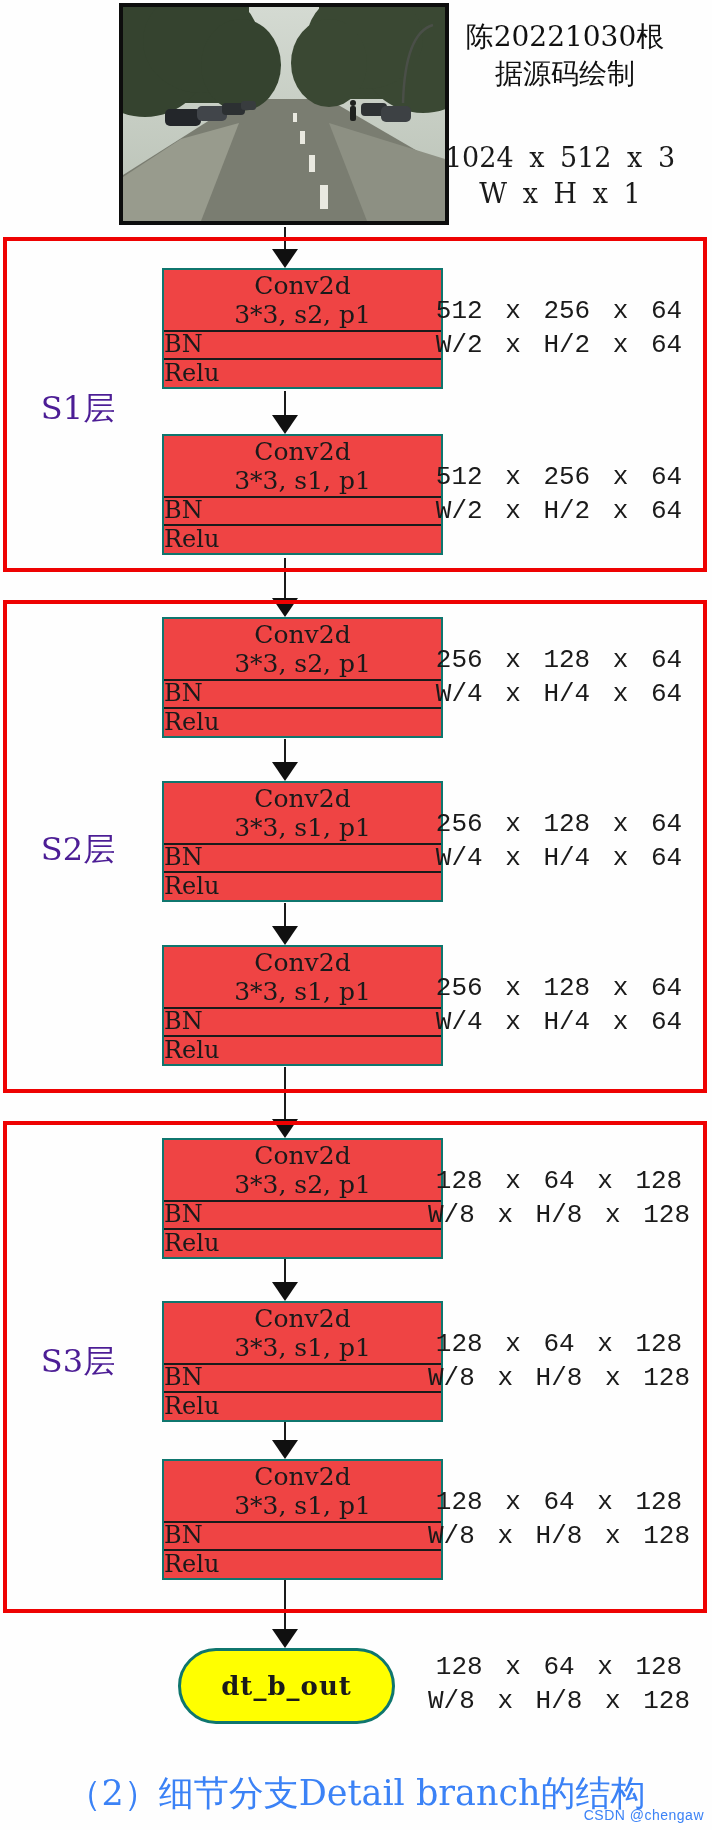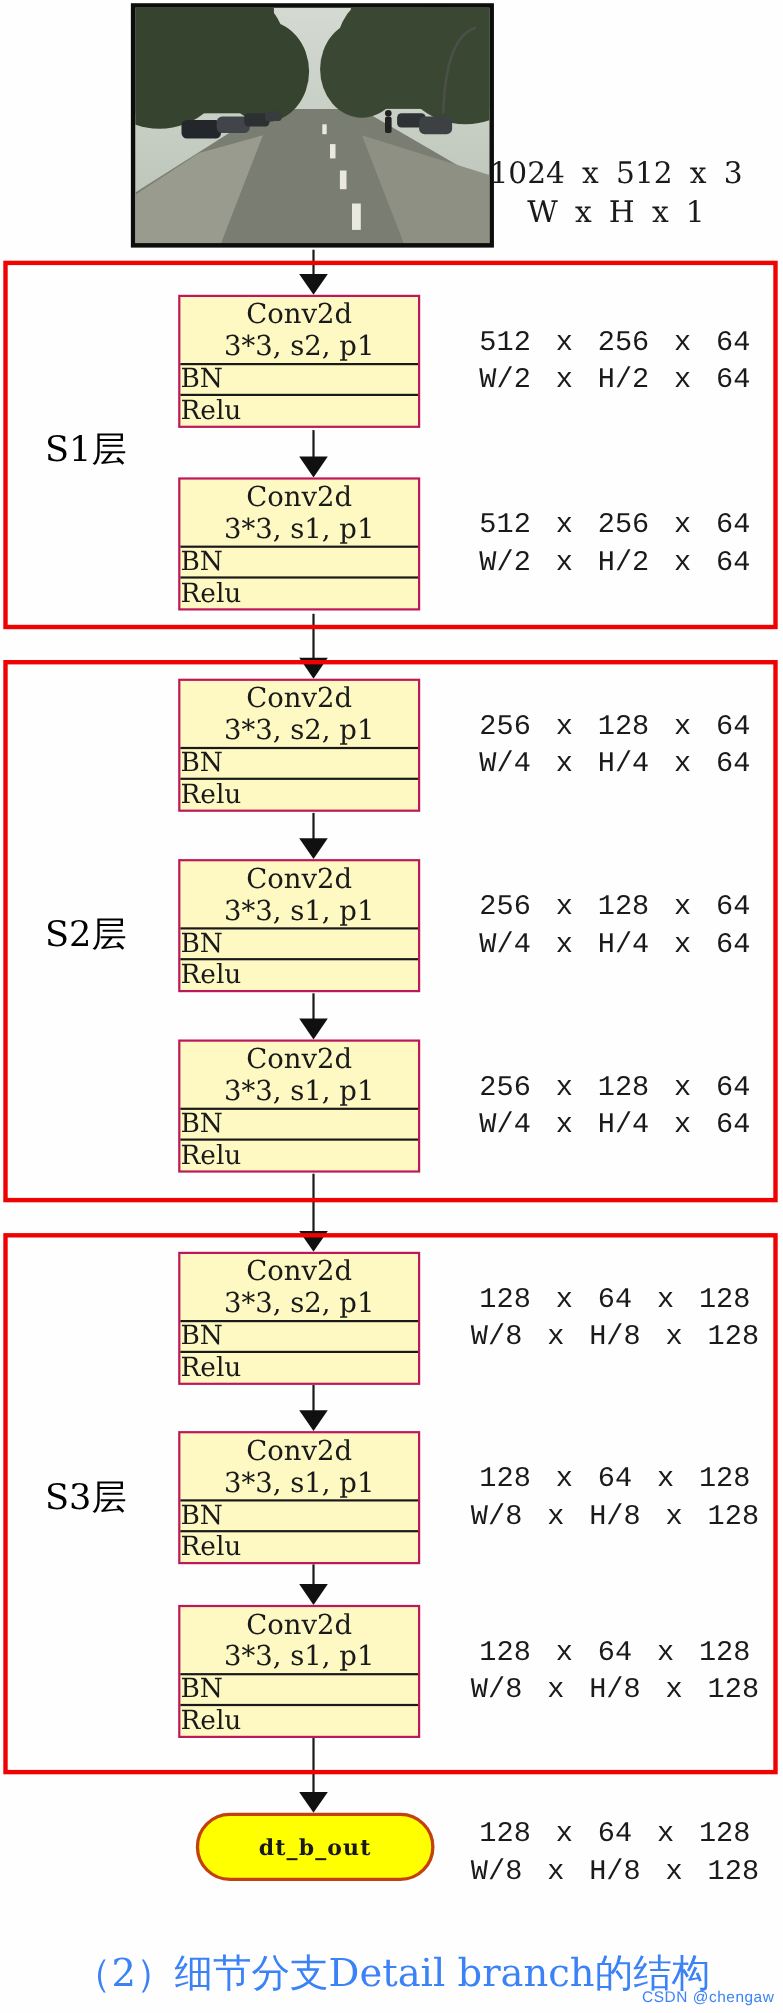--- a/index.html
+++ b/index.html
@@ -25,26 +25,26 @@
     text-align:center; font-size:27px; line-height:36px; white-space:nowrap;
     word-spacing:7px;
   }
   
   .stage {
     position:absolute; left:3px; width:704px;
     border:4px solid #ee0202; box-sizing:border-box; background:transparent;
   }
   .stage-label {
     position:absolute; left:22px; width:112px; text-align:center;
-    font-size:32px; color:#000000; white-space:nowrap;
+    font-size:32px; color:#4c1d95; white-space:nowrap;
   }
   
   .block {
-    position:absolute; left:162px; width:220px; height:121px;
-    border:2px solid #be185d; box-sizing:border-box; background:#fef9c3;
+    position:absolute; left:162px; width:281px; height:121px;
+    border:2px solid #0f766e; box-sizing:border-box; background:#ef4444;
   }
   .block .op-section {
     height:60px; display:flex; flex-direction:column; justify-content:space-evenly;
     align-items:center; font-size:25px; line-height:27px;
   }
   .block .row {
     border-top:2px solid #1a1a1a; text-align:left;
     font-size:24px;
   }
   .block .row-bn  { height:26px; line-height:25px; }
@@ -60,24 +60,24 @@
     content:''; position:absolute; left:13px; top:0; bottom:14px; width:2px;
     background:#1a1a1a;
   }
   .arrow::after {
     content:''; position:absolute; left:1px; bottom:0; width:0; height:0;
     border-left:13px solid transparent; border-right:13px solid transparent;
     border-top:19px solid #101010;
   }
   
   .out-node {
-    position:absolute; left:178px; top:1648px; width:217px; height:62px;
-    background:#ffff00; border:3px solid #c2410c; border-radius:40px;
+    position:absolute; left:178px; top:1648px; width:217px; height:76px;
+    background:#ffff00; border:3px solid #0f766e; border-radius:40px;
     box-sizing:border-box; display:flex; align-items:center; justify-content:center;
-    font-size:20px; font-weight:bold; letter-spacing:1px;
+    font-size:26px; font-weight:bold; letter-spacing:1px;
   }
   .caption {
     position:absolute; left:10px; top:1770px; width:692px; text-align:center;
     font-size:35px; color:#3b82f6; white-space:nowrap;
   }
   .watermark {
     position:absolute; right:8px; top:1807px; font-size:14px; color:#3b82f6;
     font-family:"Liberation Sans","DejaVu Sans",sans-serif; letter-spacing:.5px;
   }
 </style>
@@ -132,20 +132,24 @@
 
       <g fill="#e9e9e0">
         <rect x="170" y="106" width="4" height="9"></rect>
         <rect x="177" y="124" width="5" height="13"></rect>
         <rect x="186" y="148" width="6" height="17"></rect>
         <rect x="197" y="178" width="8" height="24"></rect>
       </g>
     </svg>
   </div>
 
+  <div class="attribution">
+    <div>陈20221030根</div>
+    <div>据源码绘制</div>
+  </div>
 
   <div class="io-dims">
     <div>1024 x 512 x 3</div>
     <div>W x H x 1</div>
   </div>
 
   <div class="arrow" style="top:227px;height:41px;"></div>
   <div class="arrow" style="top:391px;height:43px;"></div>
   <div class="arrow" style="top:558px;height:59px;"></div>
   <div class="arrow" style="top:739px;height:42px;"></div>

